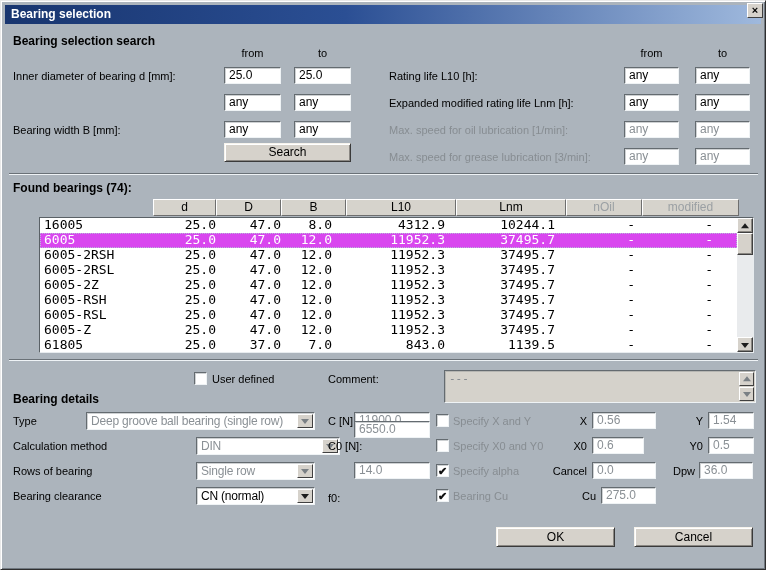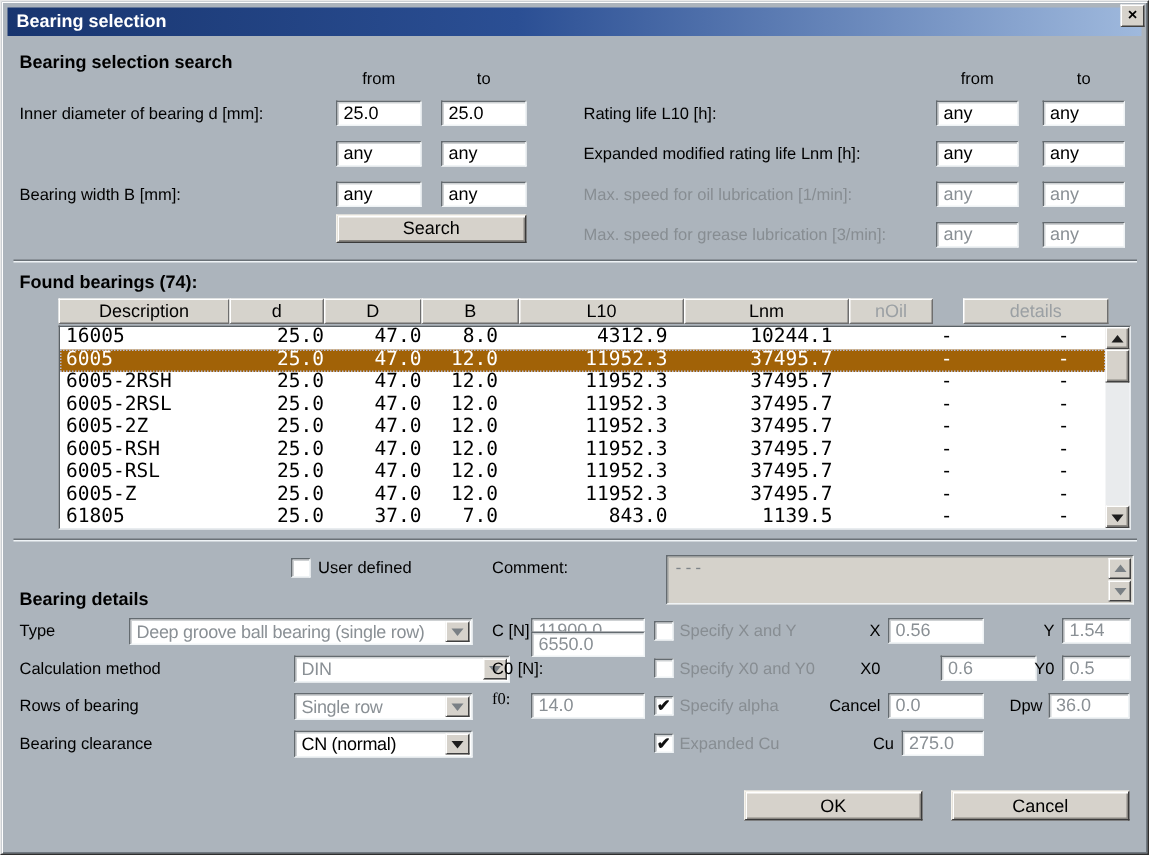--- a/index.html
+++ b/index.html
@@ -46,21 +46,21 @@
     border:1px solid; border-color:#FFFFFF #6E6E6E #6E6E6E #FFFFFF;
     font-size:12px; text-align:center; line-height:15px; overflow:hidden;
   }
   .th.dis { color:#9BA0A4; }
   .listbox {
     position:absolute; left:38px; top:216px; width:715px; height:136px; background:#FFFFFF;
     border:1px solid; border-color:#5A6166 #E8ECEF #E8ECEF #5A6166; overflow:hidden;
   }
   .list-inner { position:absolute; left:0; top:0; right:16px; bottom:0; overflow:hidden; }
   .trow { position:absolute; left:0; width:100%; height:15px; font-family:"DejaVu Sans Mono", monospace; font-size:13px; color:#000; }
-  .trow.sel { background:#a16207; color:#FFFFFF; outline:1px dotted #B8BCD8; outline-offset:-1px; }
+  .trow.sel { background:#d946ef; color:#FFFFFF; outline:1px dotted #B8BCD8; outline-offset:-1px; }
   .tcell { position:absolute; top:0; height:15px; line-height:14px; white-space:nowrap; }
   .tcell.num { text-align:right; }
   .sb { position:absolute; top:0; right:0; width:16px; height:100%; background:#E9EBED; }
   .sb-btn, .thumb {
     position:absolute; left:0; width:16px; background:#D6D2CB;
     border:1px solid; border-color:#FFFFFF #404040 #404040 #FFFFFF;
     box-shadow: inset -1px -1px 0 #8A8782;
   }
   .arr-up { position:absolute; left:50%; top:50%; transform:translate(-50%,-55%); width:0; height:0;
     border-left:4px solid transparent; border-right:4px solid transparent; border-bottom:5px solid #1D1D1D; }
@@ -249,28 +249,27 @@
     <div class="field" style="left: 694px; top: 66px; width: 55px;">any</div>
     <div class="lbl" style="left: 388px; top: 96px;">Expanded modified rating life Lnm [h]:</div>
     <div class="field" style="left: 623px; top: 93px; width: 55px;">any</div>
     <div class="field" style="left: 694px; top: 93px; width: 55px;">any</div>
     <div class="lbl dis" style="left: 388px; top: 123px;">Max. speed for oil lubrication [1/min]:</div>
     <div class="field gtxt" style="left: 623px; top: 120px; width: 55px;">any</div>
     <div class="field gtxt" style="left: 694px; top: 120px; width: 55px;">any</div>
     <div class="lbl dis" style="left: 388px; top: 150px;">Max. speed for grease lubrication [3/min]:</div>
     <div class="field gtxt" style="left: 623px; top: 147px; width: 55px;">any</div>
     <div class="field gtxt" style="left: 694px; top: 147px; width: 55px;">any</div>
-    <div class="th" style="left: 38px; width: 114px;">Description</div>
     <div class="th" style="left: 152px; width: 63px;">d</div>
     <div class="th" style="left: 215px; width: 65px;">D</div>
     <div class="th" style="left: 280px; width: 65px;">B</div>
     <div class="th" style="left: 345px; width: 110px;">L10</div>
     <div class="th" style="left: 455px; width: 110px;">Lnm</div>
-    <div class="th dis" style="left: 565px; width: 56px;">nOil</div>
-    <div class="th dis" style="left: 641px; width: 97px;">details</div>
+    <div class="th dis" style="left: 565px; width: 76px;">nOil</div>
+    <div class="th dis" style="left: 641px; width: 97px;">modified</div>
     <div class="lbl" style="left: 12px; top: 414px;">Type</div>
     <div class="combo gray" style="left: 85px; top: 411px; width: 229px;">
       <div class="combo-text">Deep groove ball bearing (single row)</div>
       <div class="combo-btn">
         <div class="arr-dn arr-gray"></div>
       </div>
     </div>
     <div class="lbl" style="left: 12px; top: 439px;">Calculation method</div>
     <div class="combo gray" style="left: 195px; top: 436px; width: 144px;">
       <div class="combo-text">DIN</div>
@@ -289,36 +288,36 @@
     <div class="combo" style="left: 195px; top: 486px; width: 119px;">
       <div class="combo-text">CN (normal)</div>
       <div class="combo-btn">
         <div class="arr-dn"></div>
       </div>
     </div>
     <div class="lbl" style="left: 327px; top: 414px;">C [N]:</div>
     <div class="field gtxt" style="left: 353px; top: 411px; width: 76px;">11900.0</div>
     <div class="lbl" style="left: 327px; top: 439px;">C0 [N]:</div>
     <div class="field gtxt" style="left: 353px; top: 420px; width: 76px;">6550.0</div>
-    <div class="lbl" style="left: 327px; top: 459px; font-family: Liberation Serif, serif;">f0:</div>
+    <div class="lbl" style="left: 327px; top: 491px;">f0:</div>
     <div class="field gtxt" style="left: 353px; top: 461px; width: 76px;">14.0</div>
     <div class="checkbox" style="left: 435px; top: 413px;"></div>
     <div class="lbl dis" style="left: 452px; top: 414px;">Specify X and Y</div>
     <div class="checkbox" style="left: 435px; top: 438px;"></div>
     <div class="lbl dis" style="left: 452px; top: 439px;">Specify X0 and Y0</div>
     <div class="checkbox" style="left: 435px; top: 463px;">✔</div>
     <div class="lbl dis" style="left: 452px; top: 464px;">Specify alpha</div>
     <div class="checkbox" style="left: 435px; top: 488px;">✔</div>
-    <div class="lbl dis" style="left: 452px; top: 489px;">Expanded Cu</div>
+    <div class="lbl dis" style="left: 452px; top: 489px;">Bearing Cu</div>
     <div class="lbl r" style="left: 540px; top: 414px; width: 46px;">X</div>
     <div class="field gtxt" style="left: 591px; top: 411px; width: 64px;">0.56</div>
     <div class="lbl r" style="left: 660px; top: 414px; width: 42px;">Y</div>
     <div class="field gtxt" style="left: 707px; top: 411px; width: 46px;">1.54</div>
     <div class="lbl r" style="left: 540px; top: 439px; width: 46px;">X0</div>
-    <div class="field gtxt" style="left: 626px; top: 436px; width: 64px;">0.6</div>
+    <div class="field gtxt" style="left: 591px; top: 436px; width: 52px;">0.6</div>
     <div class="lbl r" style="left: 660px; top: 439px; width: 42px;">Y0</div>
     <div class="field gtxt" style="left: 707px; top: 436px; width: 46px;">0.5</div>
     <div class="lbl r" style="left: 540px; top: 464px; width: 46px;">Cancel</div>
     <div class="field gtxt" style="left: 591px; top: 461px; width: 64px;">0.0</div>
     <div class="lbl r" style="left: 648px; top: 464px; width: 46px;">Dpw</div>
     <div class="field gtxt" style="left: 698px; top: 461px; width: 54px;">36.0</div>
     <div class="lbl r" style="left: 549px; top: 489px; width: 46px;">Cu</div>
     <div class="field gtxt" style="left: 600px; top: 486px; width: 55px;">275.0</div>
   </div>
 

